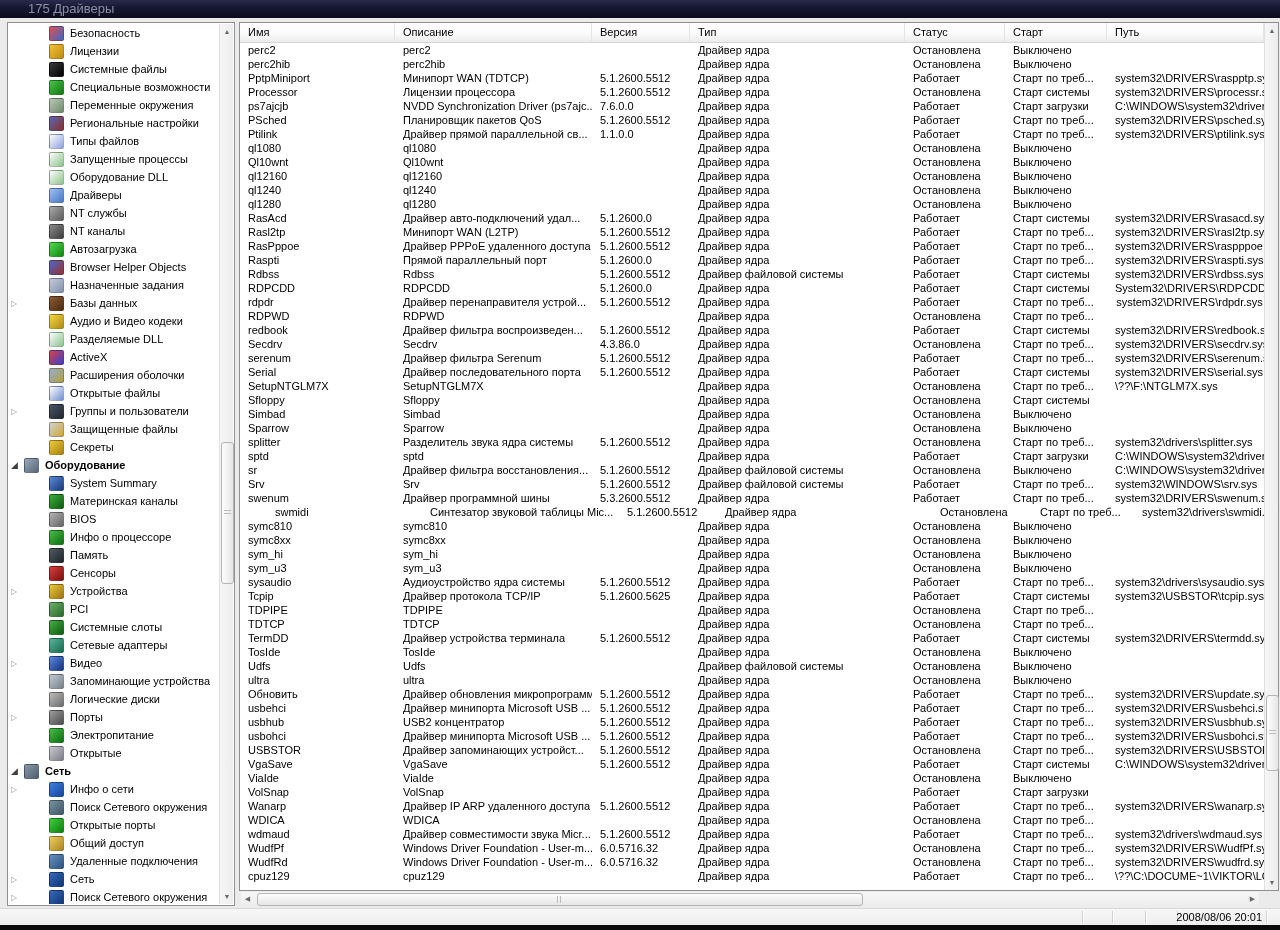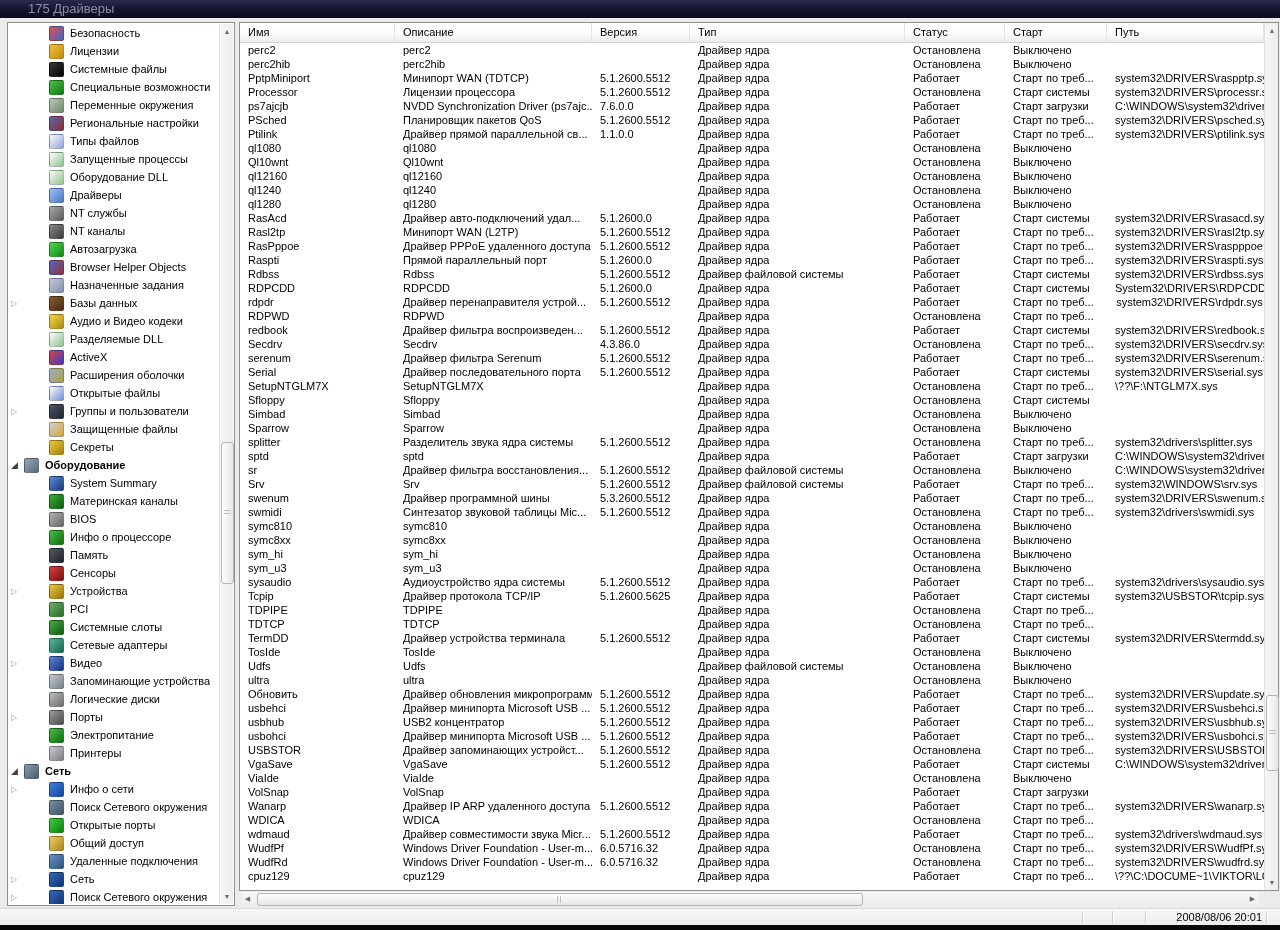--- a/index.html
+++ b/index.html
@@ -321,21 +321,21 @@
       <div class="tree-item">
         <span class="arrow"></span>
         <span class="indent"></span>
         <span class="ticon" style="background: linear-gradient(135deg, rgb(72, 188, 72), rgb(14, 110, 14));"></span>
         <span class="tlabel">Электропитание</span>
       </div>
       <div class="tree-item">
         <span class="arrow"></span>
         <span class="indent"></span>
         <span class="ticon" style="background: linear-gradient(135deg, rgb(200, 200, 208), rgb(126, 126, 136));"></span>
-        <span class="tlabel">Принтеры</span>
+        <span class="tlabel">Открытые</span>
       </div>
       <div class="tree-item section">
         <span class="arrow section">◢</span>
         <span class="ticon" style="background: linear-gradient(135deg, rgb(136, 152, 168), rgb(78, 96, 112));"></span>
         <span class="tlabel">Сеть</span>
       </div>
       <div class="tree-item">
         <span class="arrow">▷</span>
         <span class="indent"></span>
         <span class="ticon" style="background: linear-gradient(135deg, rgb(62, 128, 220), rgb(22, 70, 160));"></span>
@@ -689,21 +689,21 @@
       <div class="tr">
         <div class="td" style="width: 155px;">swenum</div>
         <div class="td" style="width: 197px;">Драйвер программной шины</div>
         <div class="td" style="width: 98px;">5.3.2600.5512</div>
         <div class="td" style="width: 215px;">Драйвер ядра</div>
         <div class="td" style="width: 100px;">Работает</div>
         <div class="td" style="width: 102px;">Старт по треб...</div>
         <div class="td" style="width: 160px; flex: 1 1 auto;">system32\DRIVERS\swenum.sys</div>
       </div>
       <div class="tr">
-        <div class="td" style="width: 155px;">swmidi</div>
+        <div class="td" style="width: 155px; margin-left: 27px;">swmidi</div>
         <div class="td" style="width: 197px;">Синтезатор звуковой таблицы Mic...</div>
         <div class="td" style="width: 98px;">5.1.2600.5512</div>
         <div class="td" style="width: 215px;">Драйвер ядра</div>
         <div class="td" style="width: 100px;">Остановлена</div>
         <div class="td" style="width: 102px;">Старт по треб...</div>
         <div class="td" style="width: 160px; flex: 1 1 auto;">system32\drivers\swmidi.sys</div>
       </div>
       <div class="tr">
         <div class="td" style="width: 155px;">symc810</div>
         <div class="td" style="width: 197px;">symc810</div>

